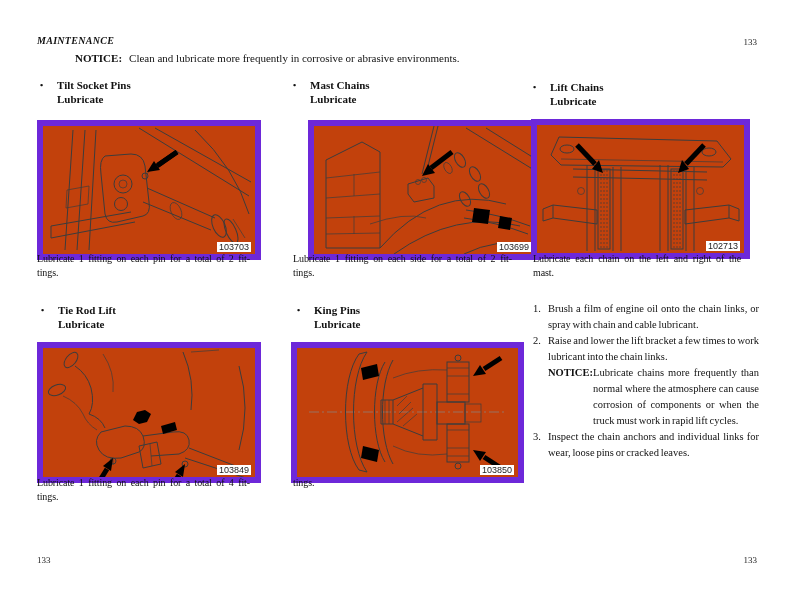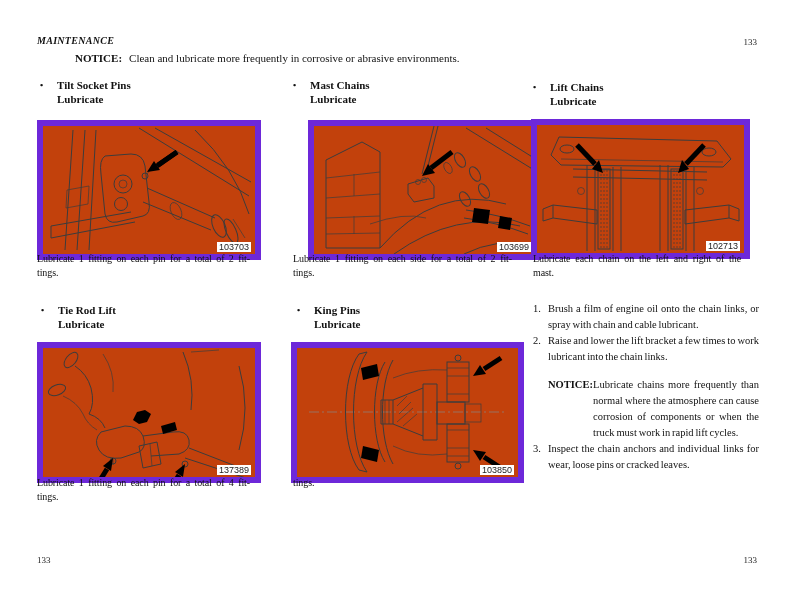--- a/index.html
+++ b/index.html
@@ -26,21 +26,21 @@
     font-family:"Liberation Sans", sans-serif; font-size:9px; color:#222;
     background:#fff; padding:0 2px;
   }
 
   .caption { font-size:10px; line-height:13.5px; word-spacing:-1.2px; letter-spacing:-.1px; }
   .cap-l1 { text-align:justify; text-align-last:justify; }
 
   .inst { font-size:10.5px; line-height:16px; word-spacing:-.8px; }
   .inst-item { padding-left:15px; text-indent:-15px; text-align:justify; }
   .inst-num { display:inline-block; width:15px; text-indent:0; }
-  .inst-notice { padding-left:60px; text-indent:-45px; text-align:justify; margin-top:12px; }
+  .inst-notice { padding-left:60px; text-indent:-45px; text-align:justify; margin-top:0; }
   .inst-notice .b { display:inline-block; width:45px; text-indent:0; }
 
   .footer-page { bottom:47px; font-size:9px; color:#222; }
 
   svg line, svg path, svg ellipse, svg circle, svg rect, svg polyline {
     stroke:#3c3c3c; stroke-width:1; fill:none;
   }
   svg .arr { fill:#000; stroke:none; }
   svg .arrshaft { stroke:#000; stroke-width:5; }
   svg .thin { stroke-width:.7; }
@@ -223,21 +223,21 @@
       <line x1="146" y1="100" x2="208" y2="124"></line>
       <line x1="142" y1="110" x2="206" y2="131"></line>
       <circle cx="70" cy="113" r="3"></circle>
       <line x1="70" y1="110" x2="70" y2="117" class="thin"></line>
       <circle cx="142" cy="116" r="3"></circle>
       <line x1="56" y1="134" x2="64" y2="121" class="arrshaft"></line>
       <polygon points="70,110 68,123 60,118" class="arr"></polygon>
       <line x1="128" y1="140" x2="136" y2="127" class="arrshaft"></line>
       <polygon points="142,116 140,129 132,124" class="arr"></polygon>
     </svg>
-    <span class="fignum">137389</span>
+    <span class="fignum">103849</span>
   </div>
 
   <div class="abs figbox" style="left:291px;top:342px;width:221px;height:129px">
     <svg width="221" height="129" viewBox="0 0 221 129">
       <line x1="12" y1="64" x2="210" y2="64" class="dim thin" stroke-dasharray="10,3,2,3"></line>
       <path d="M62,6 C44,30 44,98 62,122"></path>
       <path d="M70,4 C52,30 52,98 70,124"></path>
       <line x1="62" y1="6" x2="70" y2="4"></line>
       <line x1="62" y1="122" x2="70" y2="124"></line>
       <path d="M88,14 C74,36 74,92 88,114"></path>

